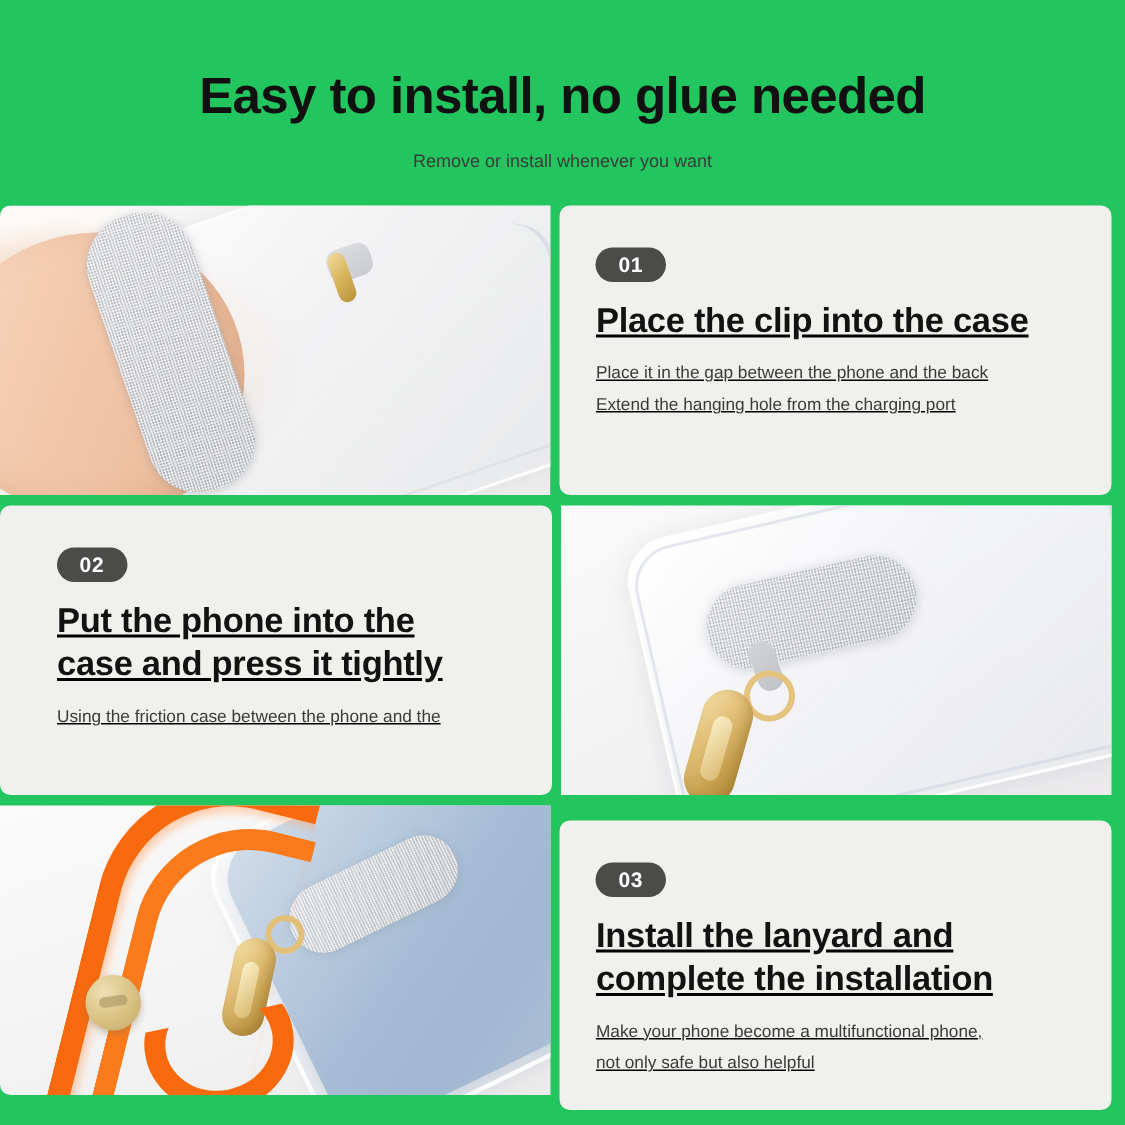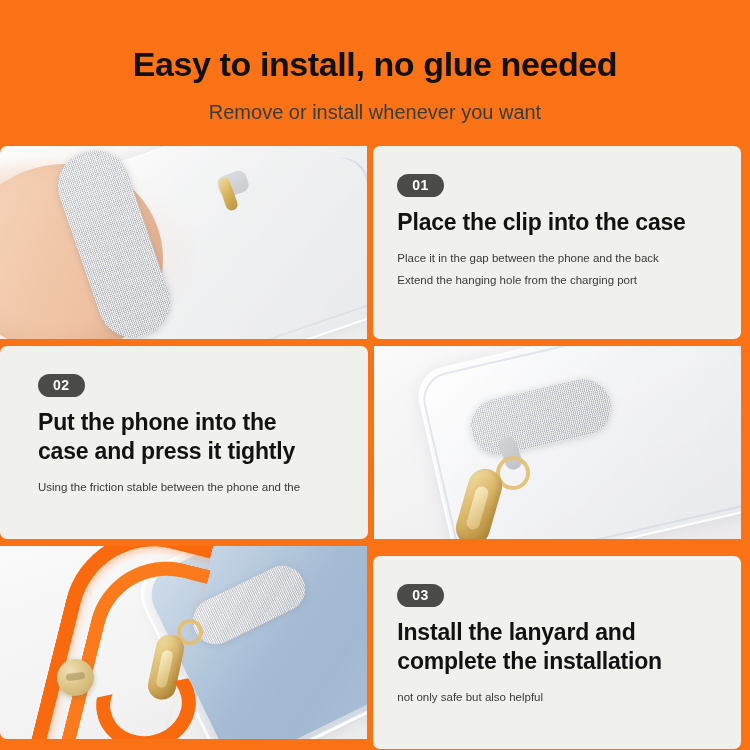--- a/index.html
+++ b/index.html
@@ -9,39 +9,39 @@
     height: 750px;
     background: #ffffff;
     font-family: "Liberation Sans", sans-serif;
     overflow: hidden;
   }
 
   .page {
     position: relative;
     width: 750px;
     height: 750px;
-    background: #f97316;
+    background: #22c55e;
   }
 
   
   .header {
     padding-top: 46px;
     text-align: center;
   }
   .header-title {
     font-size: 34px;
     font-weight: 700;
     color: #111111;
     letter-spacing: -0.4px;
     line-height: 1.1;
     font-stretch: condensed;
   }
   .header-subtitle {
     margin-top: 17px;
-    font-size: 20px;
+    font-size: 12px;
     font-weight: 400;
     color: #3b3b3b;
     line-height: 1.2;
   }
 
   
   .rows {
     margin-top: 22px;
     display: flex;
     flex-direction: column;
@@ -58,20 +58,21 @@
     height: 100%;
     overflow: hidden;
     position: relative;
   }
 
   
   .text-panel {
     background: #f0f0ec;
     border-radius: 7px;
     padding: 28px 22px 0 24px;
+    text-decoration: underline;
   }
   .row-2 .text-panel { padding-left: 38px; }
   .row-3 .text-panel { padding-left: 24px; }
 
   .badge {
     display: inline-block;
     background: #4b4b49;
     color: #ffffff;
     font-size: 14px;
     font-weight: 700;
@@ -388,21 +389,21 @@
     </div>
 
     <div class="row row-2">
       <div class="cell text-panel">
         <div class="badge">02</div>
         <div class="step-title">
           <div>Put the phone into the</div>
           <div>case and press it tightly</div>
         </div>
         <div class="step-desc">
-          <div>Using the friction stable between the phone and the</div>
+          <div>Using the friction case between the phone and the</div>
         </div>
       </div>
       <div class="cell photo p2">
         <div class="photo-inner">
           <div class="p2-case"></div>
           <div class="p2-case-rim"></div>
           <div class="p2-pad"></div>
           <div class="p2-strap"></div>
           <div class="p2-ring"></div>
           <div class="p2-hook"></div>
@@ -427,19 +428,20 @@
           <div class="p3-bead-mark"></div>
         </div>
       </div>
       <div class="cell text-panel">
         <div class="badge">03</div>
         <div class="step-title">
           <div>Install the lanyard and</div>
           <div>complete the installation</div>
         </div>
         <div class="step-desc">
+          <div>Make your phone become a multifunctional phone,</div>
           <div>not only safe but also helpful</div>
         </div>
       </div>
     </div>
 
   </div>
 </div>
 
 </body></html>

